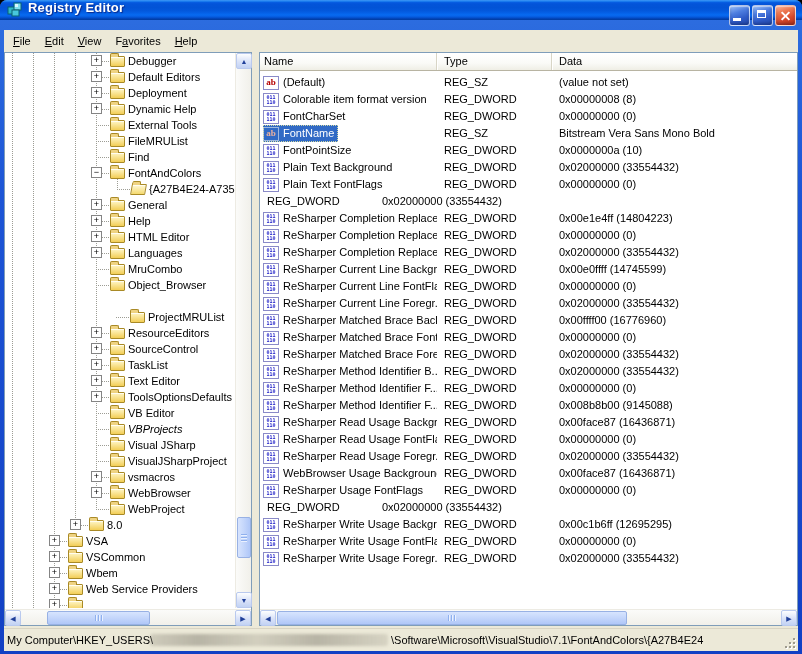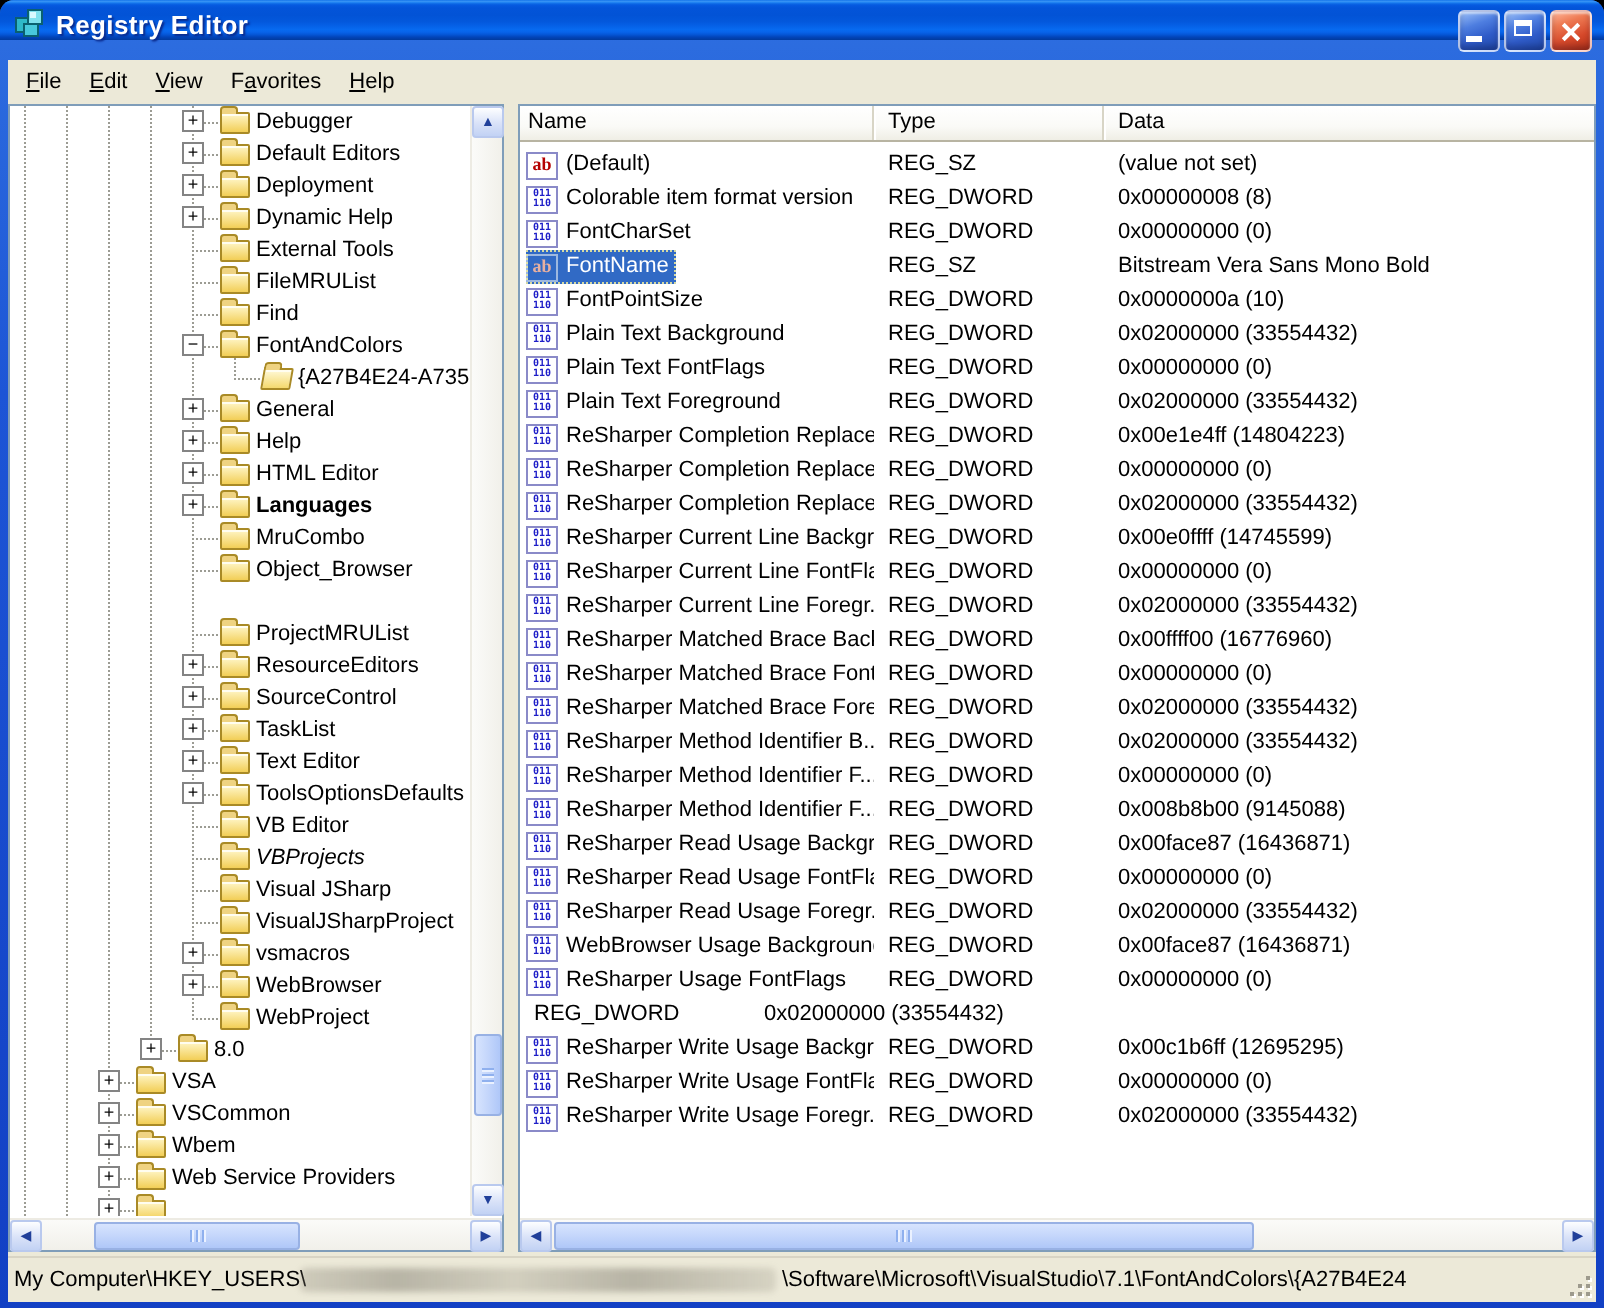--- a/index.html
+++ b/index.html
@@ -4,21 +4,21 @@
 <style>
   html,body{margin:0;padding:0;background:#000;}
   .screen{position:relative;width:802px;height:654px;overflow:hidden;
     font-family:"Liberation Sans",sans-serif;font-size:11px;color:#000;
     -webkit-font-smoothing:antialiased;}
   
   .frame{position:absolute;inset:0;border-radius:7px 7px 0 0;
     background:linear-gradient(180deg,#2E6FE0 0%,#1D55D6 30%,#1240C4 100%);}
   .titlebar{position:absolute;left:0;top:0;right:0;height:20px;border-radius:7px 7px 0 0;
     background:linear-gradient(180deg,#0F6FE8 0%,#3A95F5 3%,#2285F2 6%,#0A64E4 10%,#0558DF 14%,#0354D9 20%,#0253D6 38%,#0358DC 54%,#0560E6 64%,#076AF0 74%,#0864EA 80%,#0557D8 86%,#0244B8 93%,#013A9E 100%);
-    display:flex;align-items:flex-end;}
+    display:flex;align-items:flex-start;}
   .title-icon{width:18px;height:18px;margin:0 4px 0 6px;flex:0 0 auto;}
   .title-text{color:#fff;font-size:13px;font-weight:bold;
     text-shadow:1px 1px 1px #0A2A8C;letter-spacing:.2px;}
   .tb-buttons{position:absolute;right:6px;top:5px;display:flex;gap:2px;}
   .tb-btn{width:21px;height:21px;border-radius:3px;position:relative;
     border:1px solid rgba(255,255,255,.65);box-sizing:border-box;
     box-shadow:inset 0 1px 1px rgba(255,255,255,.5), inset 0 -2px 3px rgba(0,0,30,.25);}
   .btn-blue{background:linear-gradient(160deg,#9CC0F8 0%,#4E7EE0 35%,#2F5BC8 65%,#2048A8 100%);}
   .btn-red{background:linear-gradient(160deg,#FFB69A 0%,#EE7A53 30%,#D6492B 65%,#B33016 100%);}
   .g-min{position:absolute;left:3px;bottom:4px;width:8px;height:3px;background:#fff;}
@@ -223,33 +223,33 @@
             <div class="trow" style="top: 176px;">
               <span class="conn" style="left: 91px; width: 14px;"></span>
               <span class="exp" style="left: 86px;">+</span>
               <span class="folder" style="left: 105px;"></span>
               <span class="tlabel" style="left: 123px;">HTML Editor</span>
             </div>
             <div class="trow" style="top: 192px;">
               <span class="conn" style="left: 91px; width: 14px;"></span>
               <span class="exp" style="left: 86px;">+</span>
               <span class="folder" style="left: 105px;"></span>
-              <span class="tlabel" style="left: 123px; font-weight: bold;">Languages</span>
+              <span class="tlabel" style="left: 123px;">Languages</span>
             </div>
             <div class="trow" style="top: 208px;">
               <span class="conn" style="left: 91px; width: 14px;"></span>
               <span class="folder" style="left: 105px;"></span>
               <span class="tlabel" style="left: 123px;">MruCombo</span>
             </div>
             <div class="trow" style="top: 224px;">
               <span class="conn" style="left: 91px; width: 14px;"></span>
               <span class="folder" style="left: 105px;"></span>
               <span class="tlabel" style="left: 123px;">Object_Browser</span>
             </div>
-            <div class="trow" style="top: 256px;">
+            <div class="trow" style="top: 256px; margin-left: 20px;">
               <span class="conn" style="left: 91px; width: 14px;"></span>
               <span class="folder" style="left: 105px;"></span>
               <span class="tlabel" style="left: 123px;">ProjectMRUList</span>
             </div>
             <div class="trow" style="top: 272px;">
               <span class="conn" style="left: 91px; width: 14px;"></span>
               <span class="exp" style="left: 86px;">+</span>
               <span class="folder" style="left: 105px;"></span>
               <span class="tlabel" style="left: 123px;">ResourceEditors</span>
             </div>
@@ -440,26 +440,20 @@
               <div class="cell-name">
                 <span class="nwrap">
                   <span class="vicon icon-dword"></span>
                   <span class="ntext">Plain Text FontFlags</span>
                 </span>
               </div>
               <div class="cell-type">REG_DWORD</div>
               <div class="cell-data">0x00000000 (0)</div>
             </div>
             <div class="lrow">
-              <div class="cell-name">
-                <span class="nwrap">
-                  <span class="vicon icon-dword"></span>
-                  <span class="ntext">Plain Text Foreground</span>
-                </span>
-              </div>
               <div class="cell-type">REG_DWORD</div>
               <div class="cell-data">0x02000000 (33554432)</div>
             </div>
             <div class="lrow">
               <div class="cell-name">
                 <span class="nwrap">
                   <span class="vicon icon-dword"></span>
                   <span class="ntext">ReSharper Completion Replace...</span>
                 </span>
               </div>

